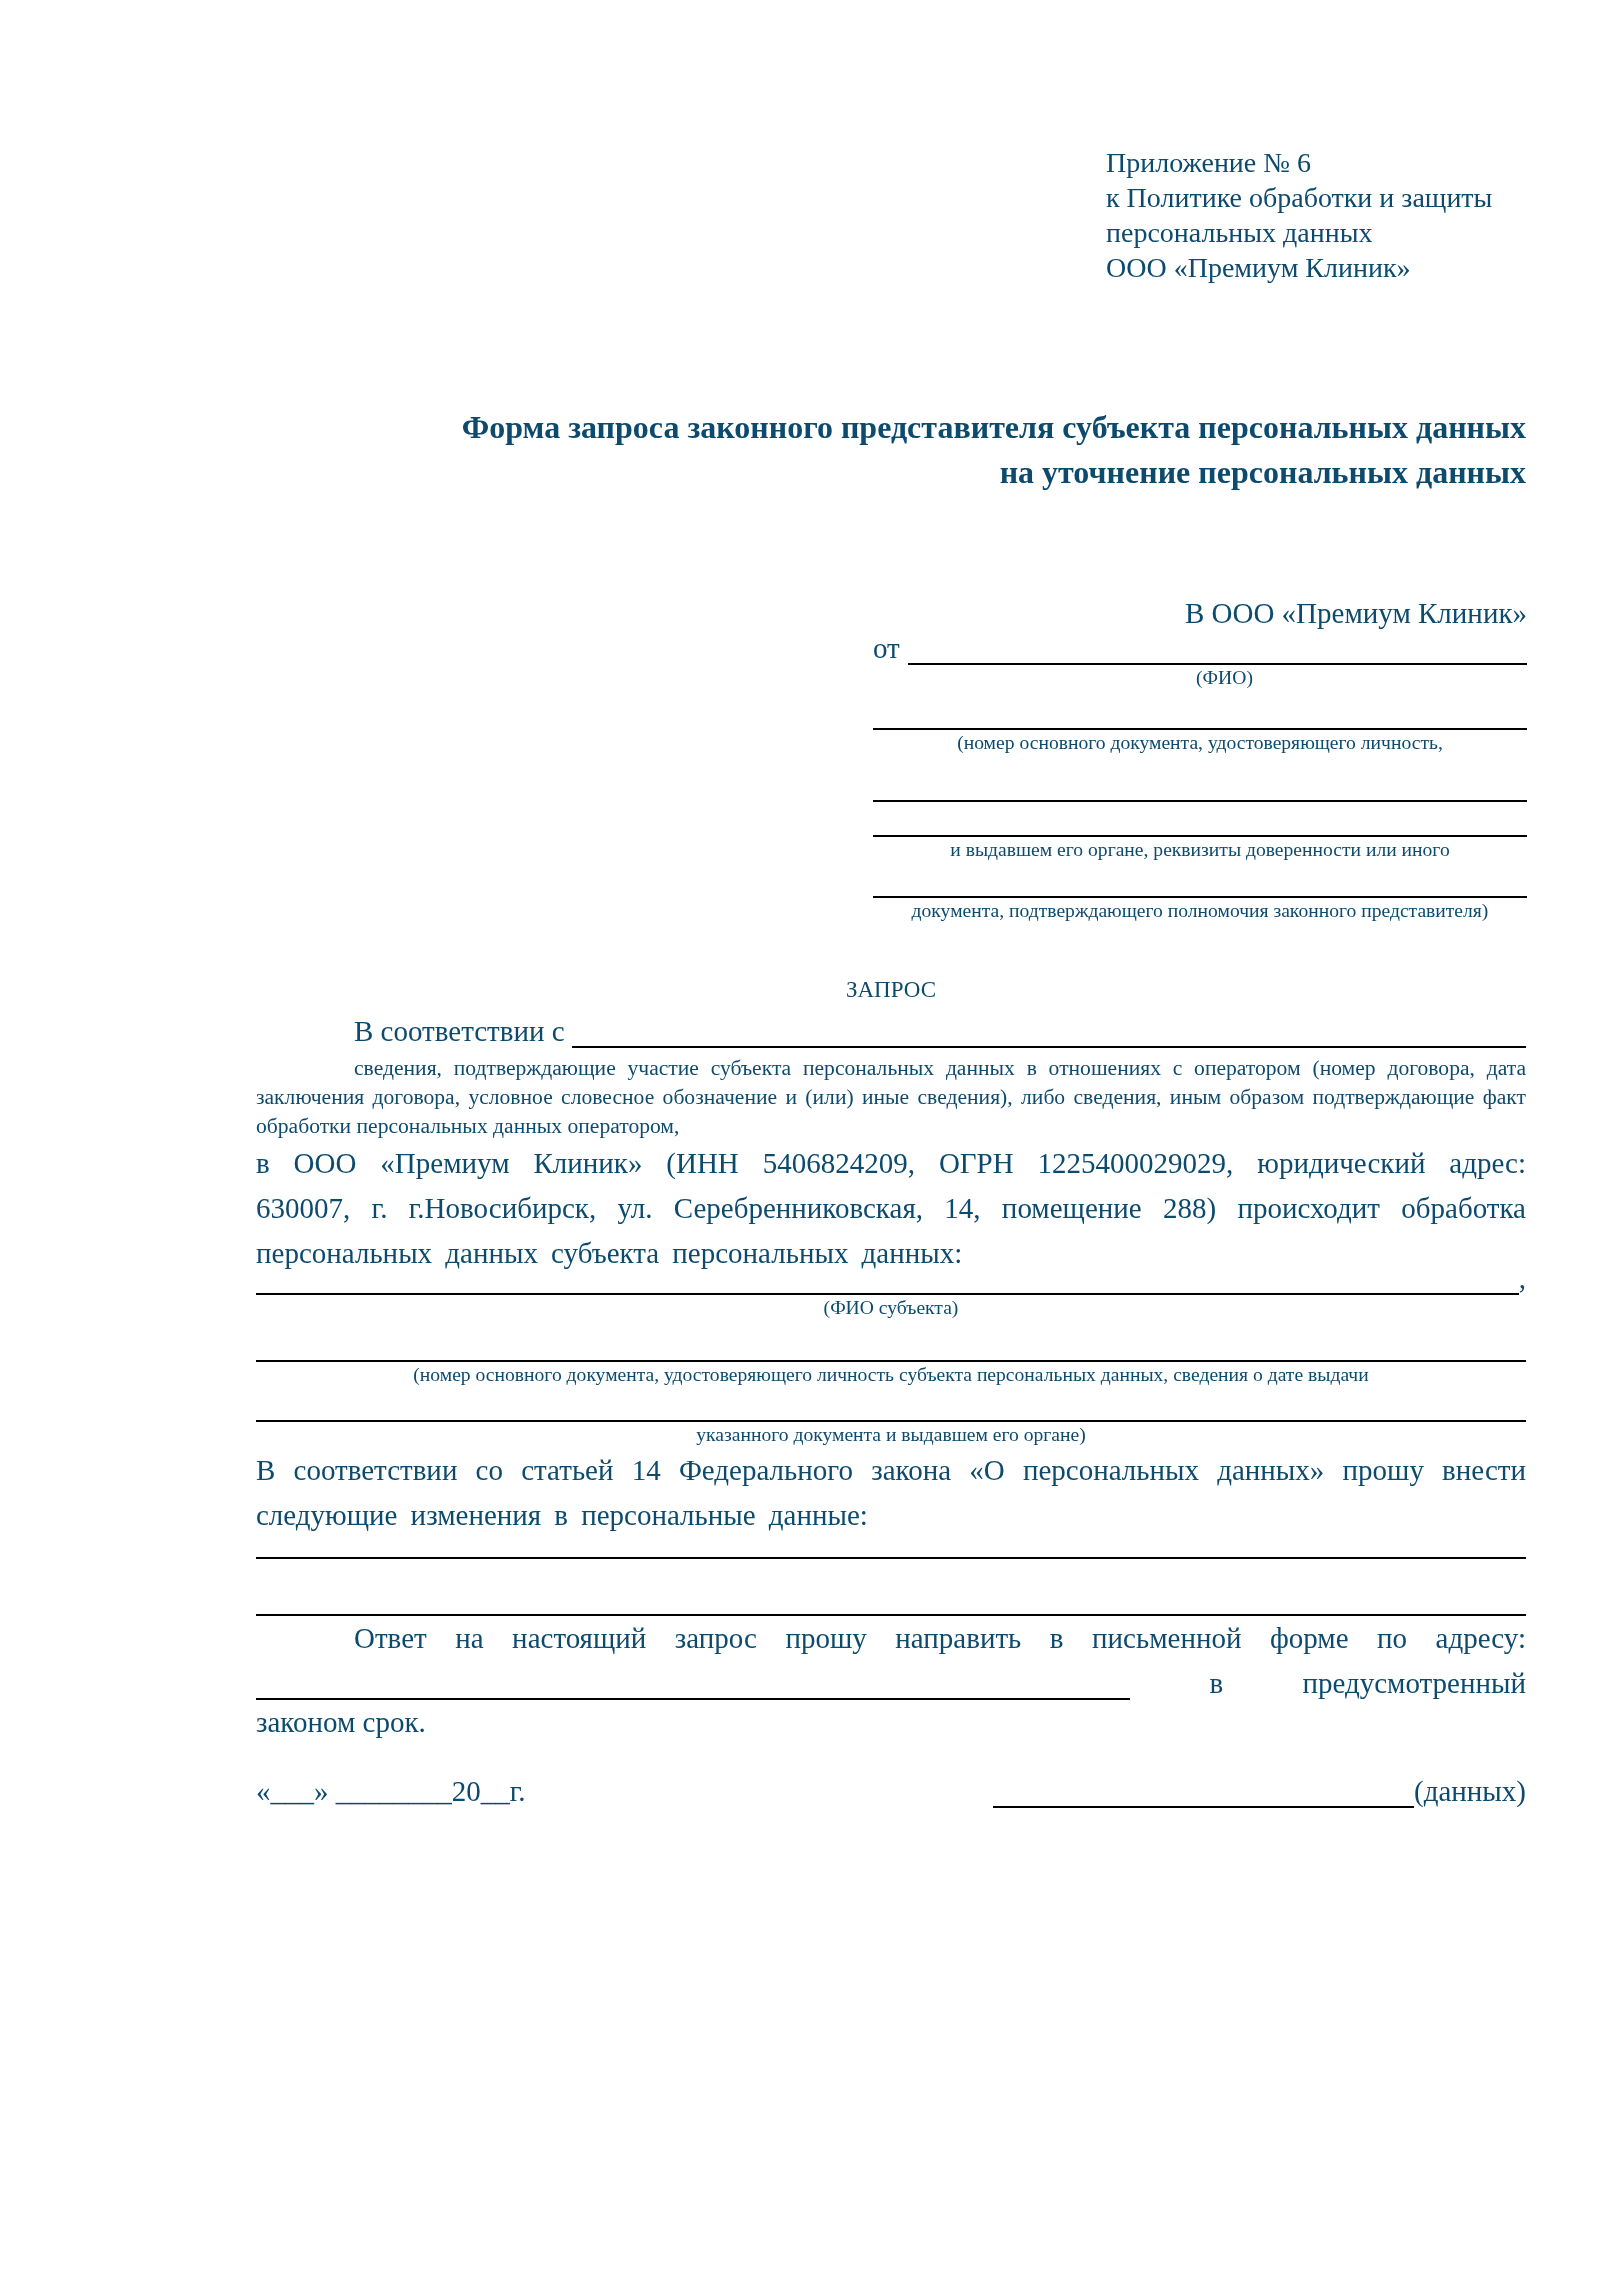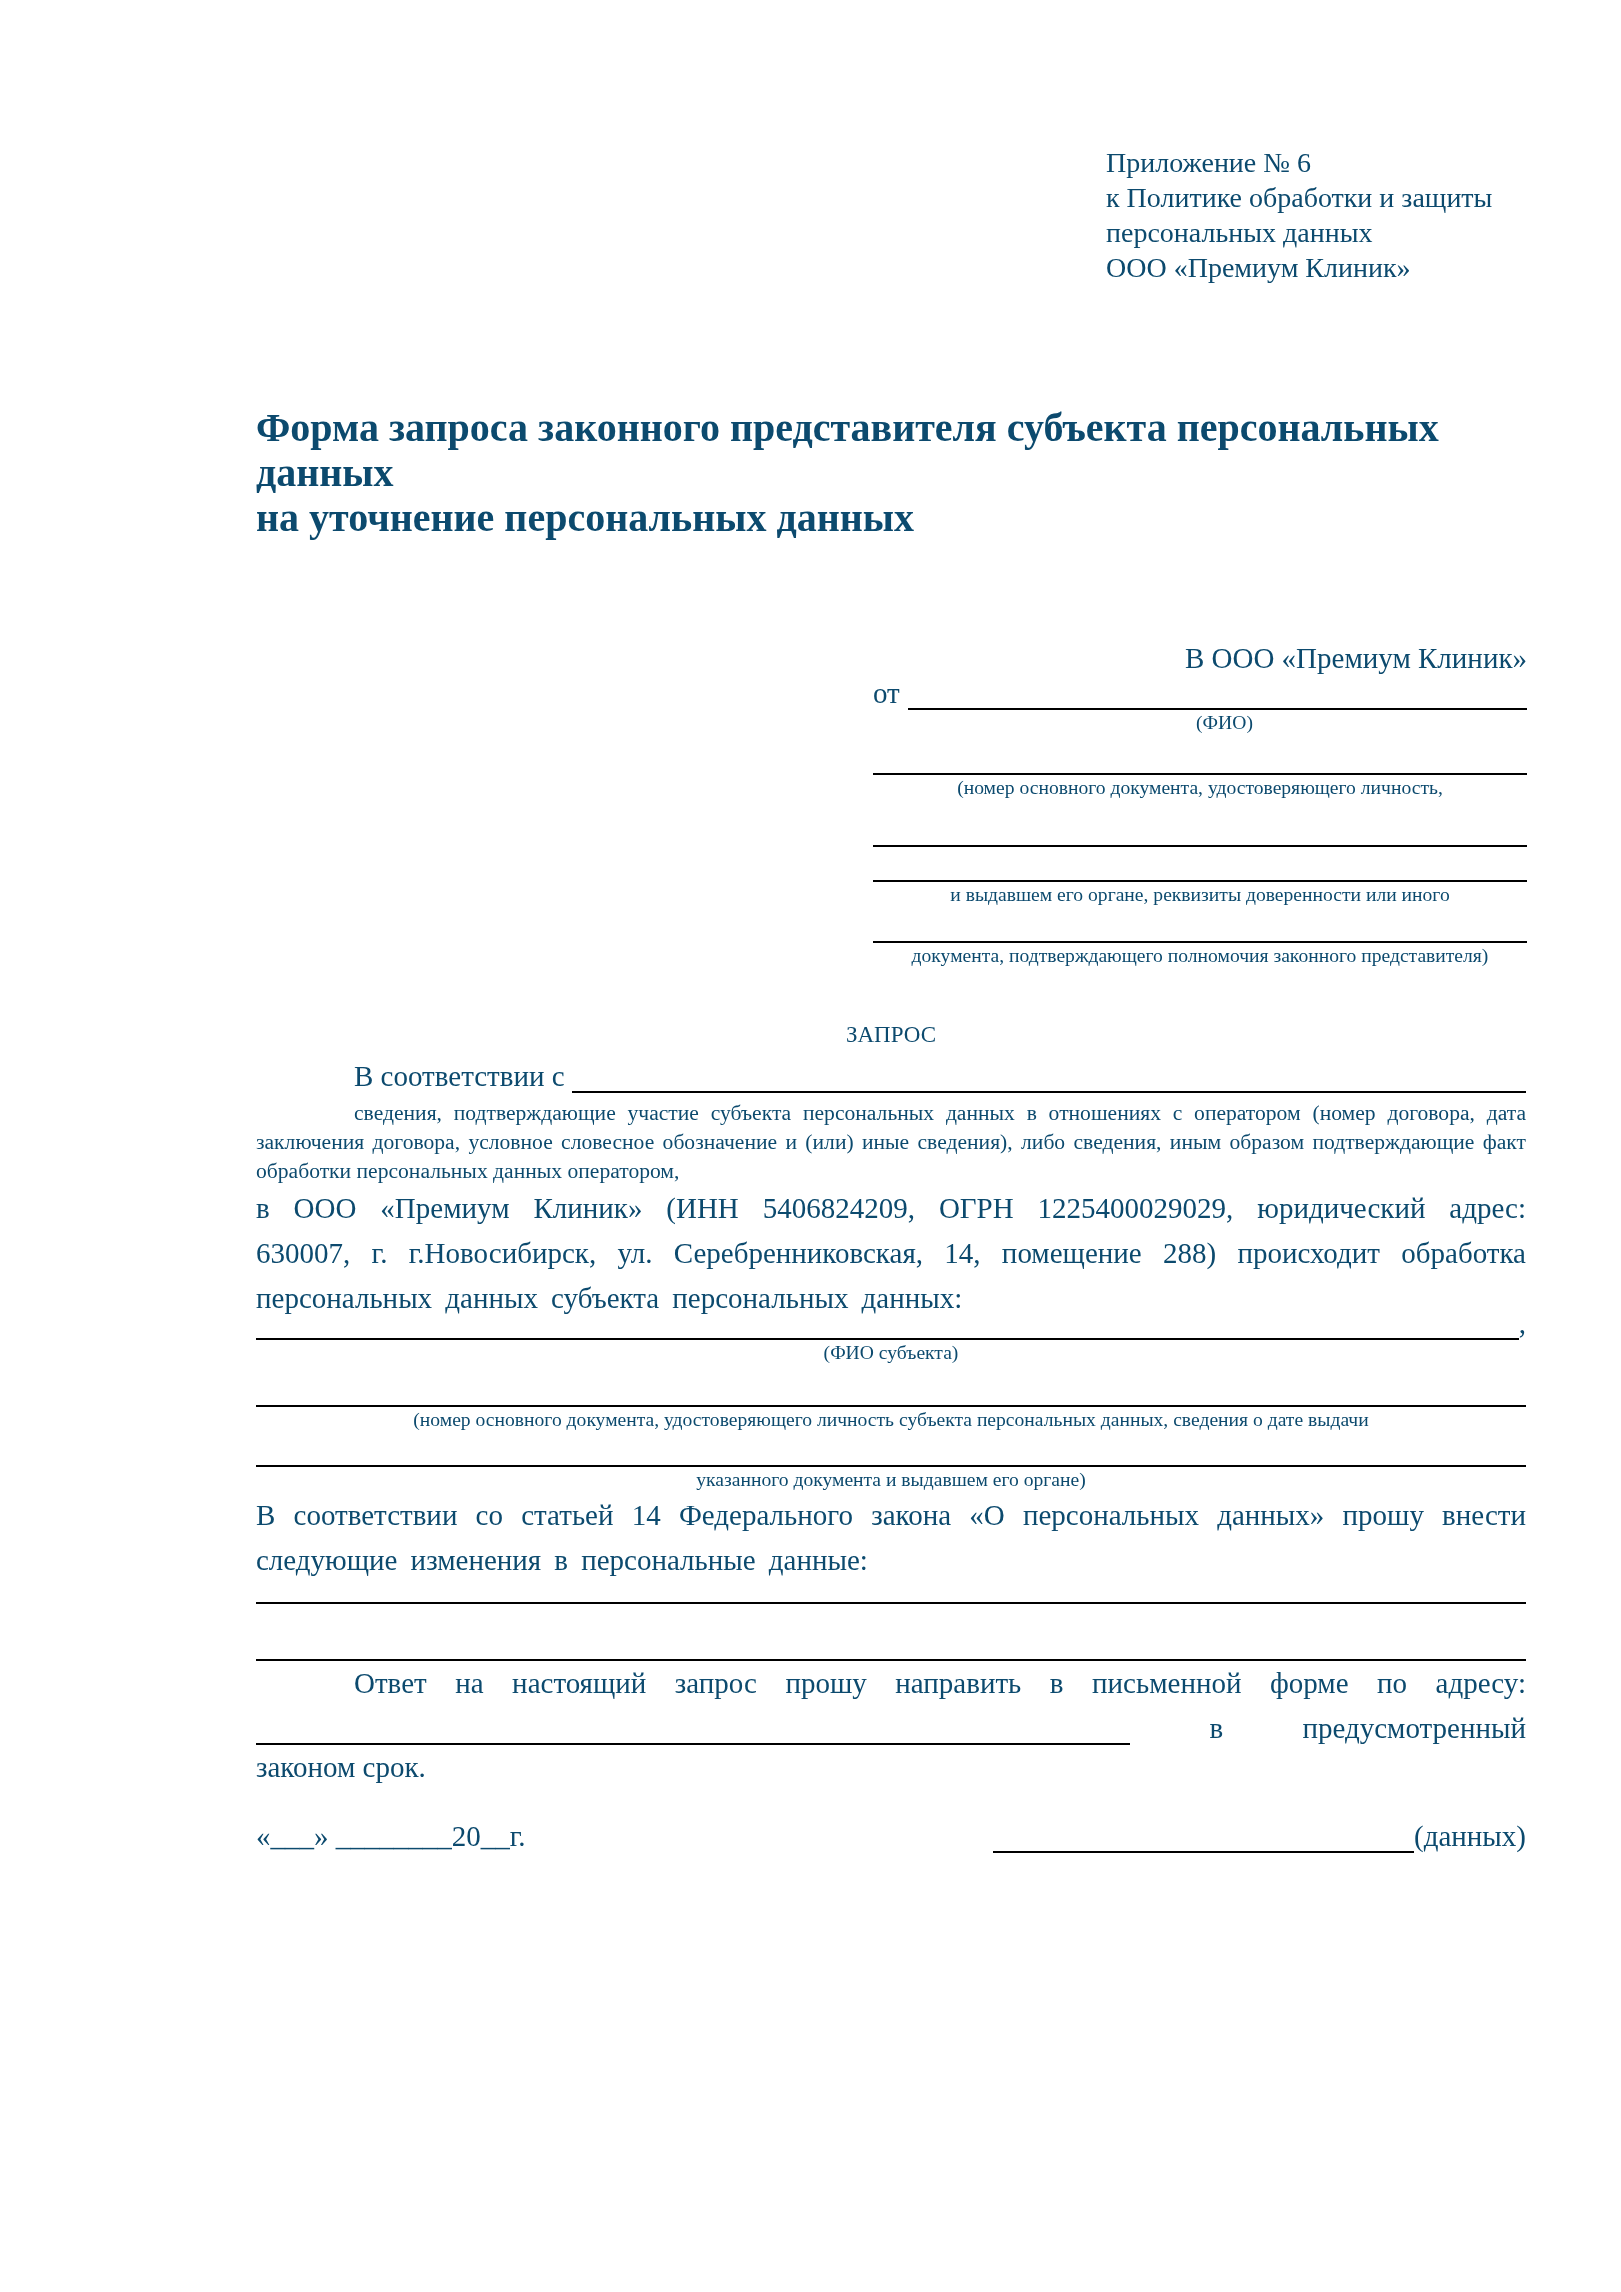--- a/index.html
+++ b/index.html
@@ -18,23 +18,23 @@
   
   .appendix {
     margin-left: 850px;
     font-size: 28px;
     line-height: 35px;
     white-space: nowrap;
   }
   
   .doc-title {
     margin-top: 120px;
-    text-align: left;
+    text-align: right;
     font-weight: bold;
-    font-size: 40px;
+    font-size: 32px;
     line-height: 45px;
   }
   
   .addressee {
     margin-top: 102px;
     margin-left: 617px;
     width: 654px;
     font-size: 29px;
   }
   .addr-org { height: 39px; text-align: right; }

